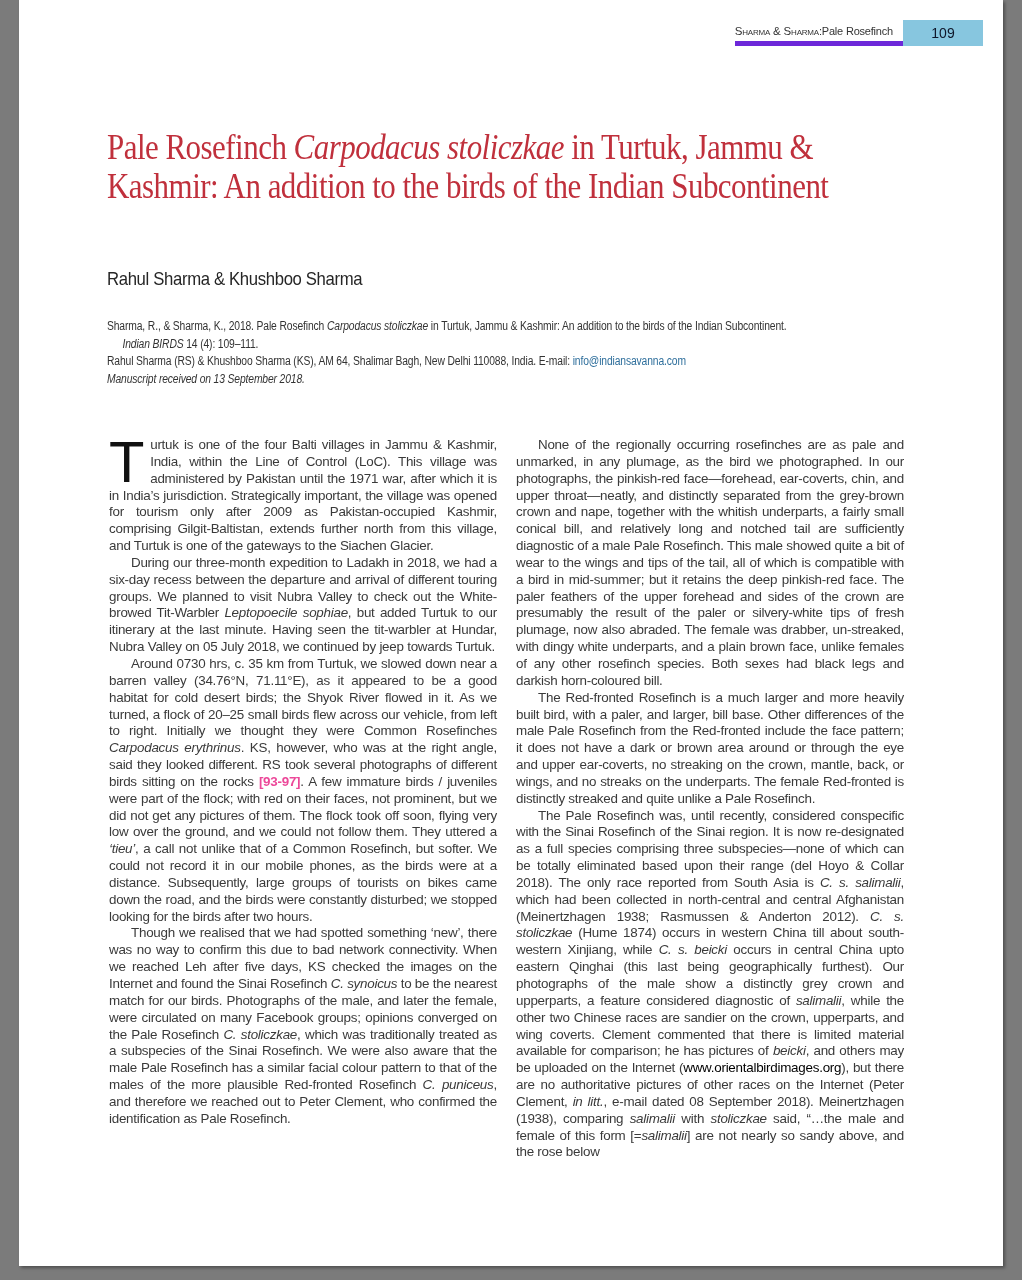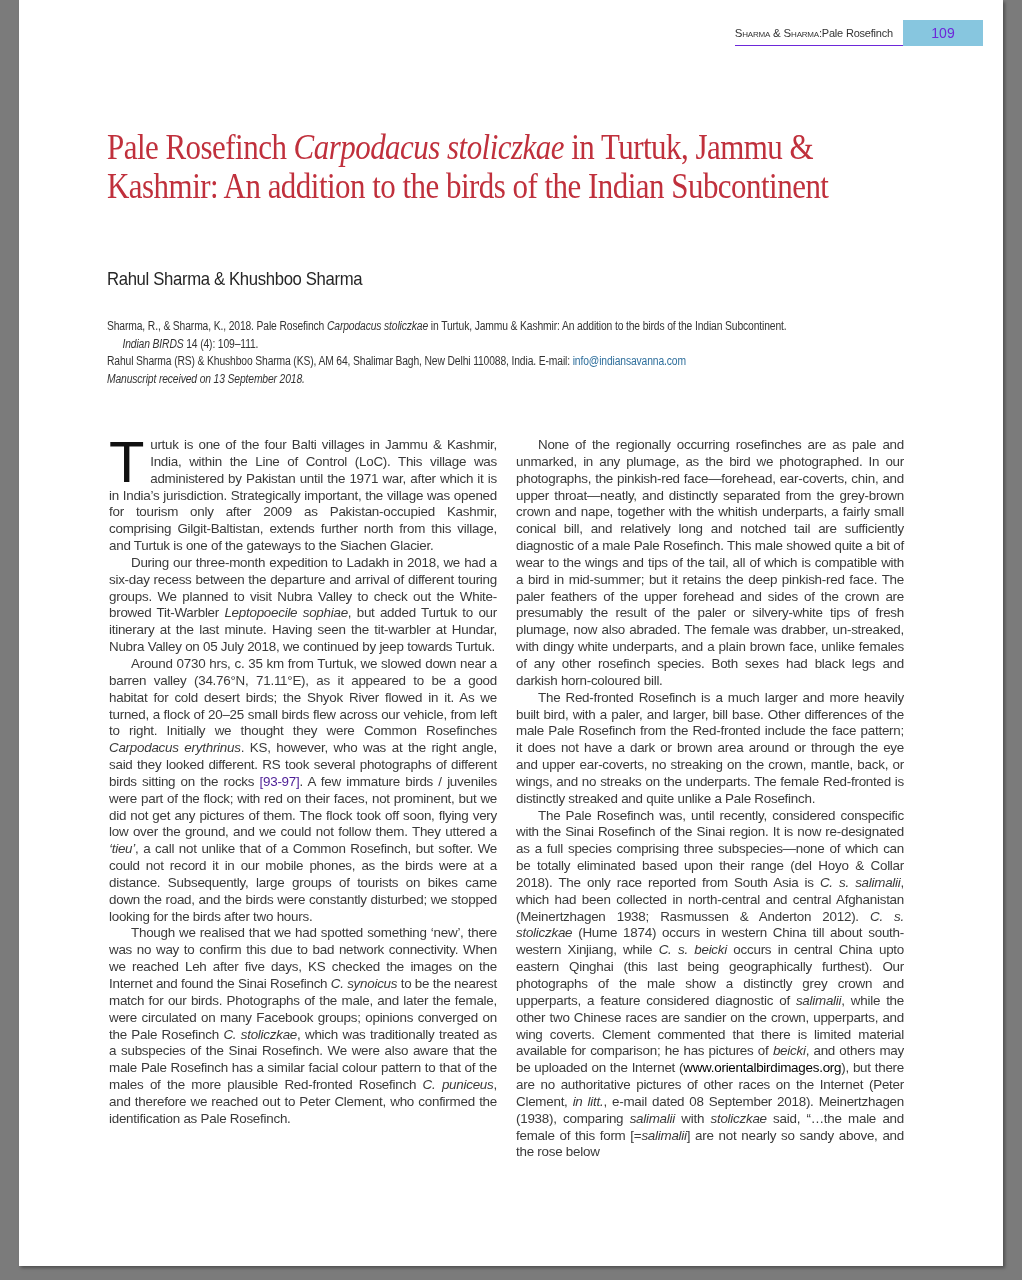--- a/index.html
+++ b/index.html
@@ -2,43 +2,43 @@
 <html><head>
 <meta charset="utf-8">
 <style>
   html, body { margin:0; padding:0; }
   body { width:1022px; height:1280px; background:#7b7b7b; position:relative; overflow:hidden;
          font-family:"Liberation Sans", sans-serif; }
   .page { position:absolute; left:19px; top:0; width:984px; height:1266px; background:#ffffff;
           box-shadow: 2px 2px 3px rgba(0,0,0,0.35); }
   .running-head { position:absolute; right:20px; top:20px; height:26px; display:flex; align-items:stretch; }
   .rh-text { font-family:"Liberation Sans", sans-serif; font-size:11px; color:#333; padding:0 10px 0 0;
-             display:flex; align-items:center; letter-spacing:-0.2px; border-bottom:1px solid #6d28d9; }
+             display:flex; align-items:center; letter-spacing:-0.2px; border-bottom:5px solid #6d28d9; }
   .rh-text .sc { font-variant:small-caps; font-size:11.5px; }
-  .rh-page { background:#87c6df; color:#6d28d9; width:80px; font-size:14px; display:flex; align-items:center;
+  .rh-page { background:#87c6df; color:#0f172a; width:80px; font-size:14px; display:flex; align-items:center;
              justify-content:center; }
   .title { position:absolute; left:88px; top:128px; width:720px; font-family:"Liberation Serif", serif;
            font-size:36px; line-height:39px; color:#c0303c; letter-spacing:-0.6px; transform:scaleX(0.86);
            transform-origin:left top; width:840px; }
   .title i { font-style:italic; }
   .authors { position:absolute; left:88px; top:268px; font-size:19px; color:#262626; letter-spacing:-0.4px;
              transform:scaleX(0.88); transform-origin:left top; }
   .citation { position:absolute; left:88px; top:318px; width:900px; font-size:12px; line-height:17.6px; color:#333;
               transform:scaleX(0.86); transform-origin:left top; letter-spacing:-0.15px; }
   .citation .indent { padding-left:18px; }
   .citation a { color:#2f6f9c; text-decoration:none; }
   .col { position:absolute; top:437px; width:388px; font-size:13.4px; line-height:16.85px; color:#3a3a3a;
          text-align:justify; letter-spacing:-0.25px; }
   .col.left { left:90px; }
   .col.right { left:497px; }
   .col p { margin:0; text-indent:22px; hyphens:auto; }
   .col p.first { text-indent:0; }
   .dropcap { float:left; font-size:58px; line-height:46px; margin:2px 6px 0 0; color:#111; font-family:"Liberation Sans", sans-serif; }
   .col i { font-style:italic; }
-  .col b { font-weight:normal; color:#4c1d95; }
+  .col b { font-weight:bold; color:#ec4899; }
   .col a { color:#000000; text-decoration:none; }
 </style>
 </head>
 <body>
 
 <div class="page">
 
   <div class="running-head">
     <div class="rh-text">
       <span class="sc">Sharma &amp; Sharma</span>

